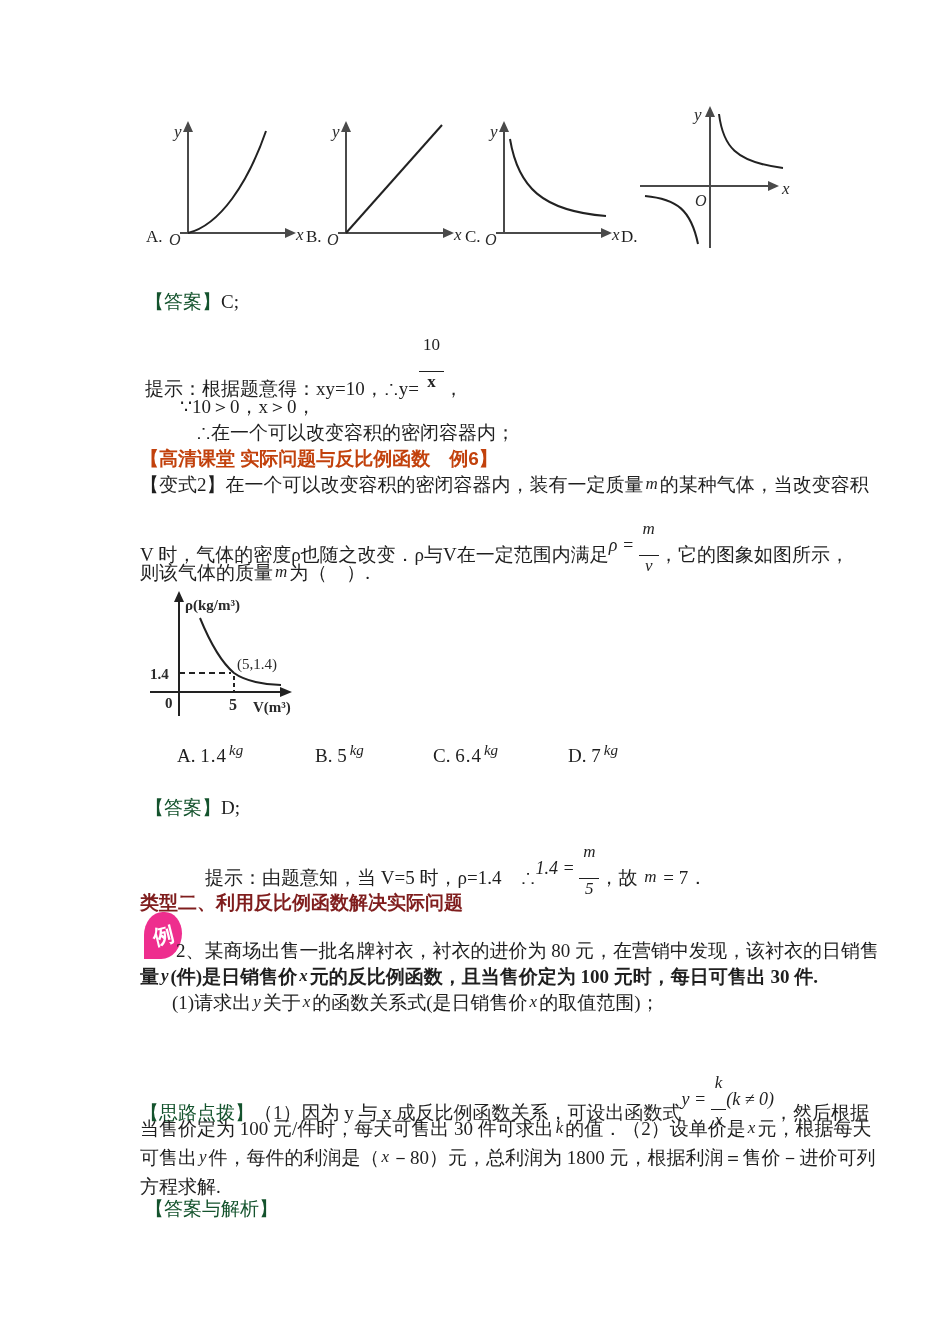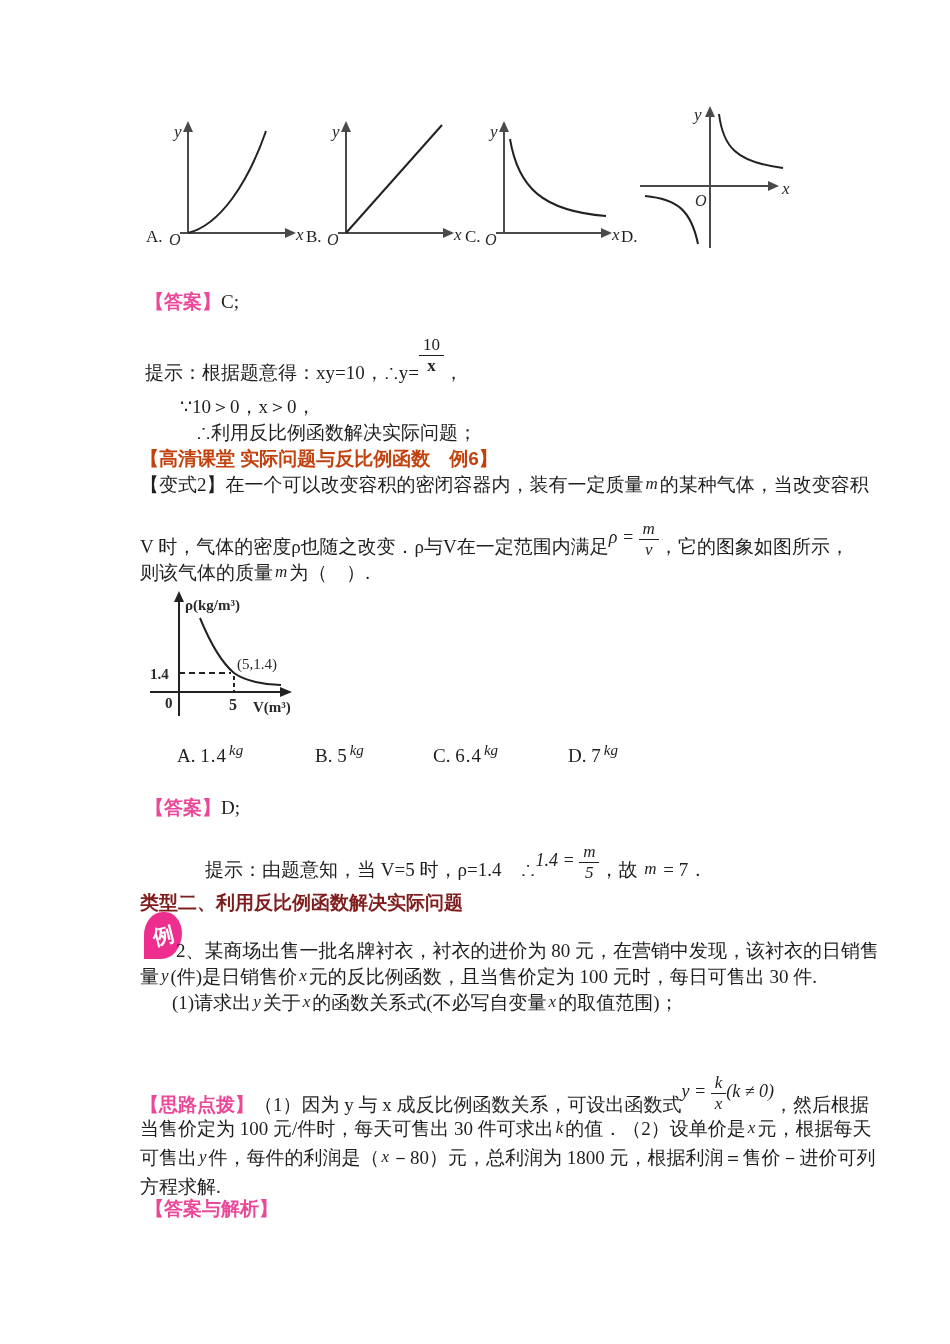--- a/index.html
+++ b/index.html
@@ -3,26 +3,26 @@
 <meta charset="utf-8">
 <style>
   html,body { margin:0; padding:0; background:#ffffff; }
   .page {
     position:relative; width:950px; height:1344px; background:#ffffff;
     font-family:"Liberation Serif","DejaVu Serif",serif;
     color:#1f1f1f; font-size:19px; overflow:hidden;
   }
   .abs { position:absolute; white-space:nowrap; }
   .bold { font-weight:bold; }
-  .tag-magenta { color:#ec4899; font-weight:bold; font-family:"Liberation Sans","DejaVu Sans",sans-serif; }
+  .tag-magenta { color:#14532d; font-weight:normal; font-family:"Liberation Sans","DejaVu Sans",sans-serif; }
   .head-red { color:#c2410c; font-weight:bold; font-family:"Liberation Sans","DejaVu Sans",sans-serif; }
   .head-orange { color:#7f1d1d; font-weight:bold; font-family:"Liberation Sans","DejaVu Sans",sans-serif; }
   .var { font-family:"Liberation Serif",serif; font-style:italic; font-size:17px; vertical-align:2px; padding:0 2px; }
   .frac { display:inline-block; text-align:center; vertical-align:middle; font-size:17px; line-height:1.05; font-family:"Liberation Serif",serif; }
-  .frac .num { display:block; border-bottom:1.5px solid #1f1f1f; padding:0 4px 1px 4px; }
+  .frac .num { display:block; border-bottom:1.5px solid #1f1f1f; padding:0 4px 17px 4px; }
   .frac .den { display:block; padding-top:1px; }
   .math { display:inline-block; font-family:"Liberation Serif",serif; font-style:italic; font-size:18px; }
   .raise8  { vertical-align:8px; }
   .raise10 { vertical-align:10px; }
   .raise14 { vertical-align:14px; }
   .unit { font-style:italic; font-size:15px; vertical-align:7px; padding-left:2px; font-family:"Liberation Serif",serif; }
   .optval { letter-spacing:1px; }
   .badge {
     position:absolute; left:144px; top:912px; width:38px; height:47px;
     background:#ee2e8e; border-radius:52% 48% 58% 0;
@@ -95,21 +95,21 @@
   </svg>
 
   <div class="abs" style="left:145px; top:289px;">
     <span class="tag-magenta">【答案】</span><span>C;</span>
   </div>
 
   <div class="abs" style="left:145px; top:336px;">
     <span>提示：根据题意得：xy=10，∴y=</span><span class="frac raise8"><span class="num">10</span><span class="den bold">x</span></span><span>，</span>
   </div>
   <div class="abs" style="left:180px; top:394px;">∵10＞0，x＞0，</div>
-  <div class="abs" style="left:196px; top:420px;">∴利用反比例函数解决实际问题；</div>
+  <div class="abs" style="left:196px; top:420px;">∴在一个可以改变容积的密闭容器内；</div>
 
   <div class="abs head-red" style="left:140px; top:446px;">【高清课堂 实际问题与反比例函数　例6】</div>
 
   <div class="abs" style="left:140px; top:472px;">
     <span>【变式2】在一个可以改变容积的密闭容器内，装有一定质量</span><span class="var">m</span><span>的某种气体，当改变容积</span>
   </div>
   <div class="abs" style="left:140px; top:520px;">
     <span>V 时，气体的密度ρ也随之改变．ρ与V在一定范围内满足</span><span class="math raise10"><span>ρ =</span> <span class="frac"><span class="num">m</span><span class="den">v</span></span></span><span>，它的图象如图所示，</span>
   </div>
   <div class="abs" style="left:140px; top:560px;">
@@ -152,25 +152,25 @@
     <span>提示：由题意知，当 V=5 时，ρ=1.4　∴</span><span class="math raise10"><span>1.4 =</span> <span class="frac"><span class="num">m</span><span class="den">5</span></span></span><span>，故 </span><span class="var">m</span><span> = 7．</span>
   </div>
 
   <div class="abs head-orange" style="left:140px; top:890px;">类型二、利用反比例函数解决实际问题</div>
 
   <div class="badge">
     <span>例</span>
   </div>
 
   <div class="abs" style="left:176px; top:938px;">2、某商场出售一批名牌衬衣，衬衣的进价为 80 元，在营销中发现，该衬衣的日销售</div>
-  <div class="abs" style="left:140px; top:964px;">
+  <div class="abs" style="left:140px; top:964px;font-weight:bold;">
     <span>量</span><span class="var">y</span><span>(件)是日销售价</span><span class="var">x</span><span>元的反比例函数，且当售价定为 100 元时，每日可售出 30 件.</span>
   </div>
   <div class="abs" style="left:172px; top:990px;">
-    <span>(1)请求出</span><span class="var">y</span><span>关于</span><span class="var">x</span><span>的函数关系式(不必写自变量</span><span class="var">x</span><span>的取值范围)；</span>
+    <span>(1)请求出</span><span class="var">y</span><span>关于</span><span class="var">x</span><span>的函数关系式(是日销售价</span><span class="var">x</span><span>的取值范围)；</span>
   </div>
 
   <div class="abs" style="left:140px; top:1074px;">
     <span class="tag-magenta">【思路点拨】</span><span>（1）因为 y 与 x 成反比例函数关系，可设出函数式</span><span class="math raise14"><span>y =</span> <span class="frac"><span class="num">k</span><span class="den">x</span></span><span>(k ≠ 0)</span></span><span>，然后根据</span>
   </div>
   <div class="abs" style="left:140px; top:1116px;">
     <span>当售价定为 100 元/件时，每天可售出 30 件可求出</span><span class="var">k</span><span>的值．（2）设单价是</span><span class="var">x</span><span>元，根据每天</span>
   </div>
   <div class="abs" style="left:140px; top:1145px;">
     <span>可售出</span><span class="var">y</span><span>件，每件的利润是（</span><span class="var">x</span><span>－80）元，总利润为 1800 元，根据利润＝售价－进价可列</span>

